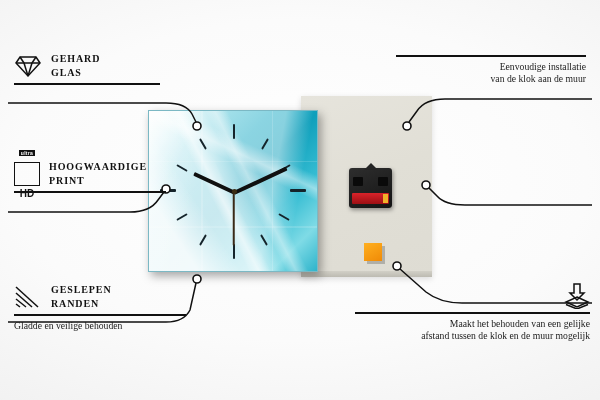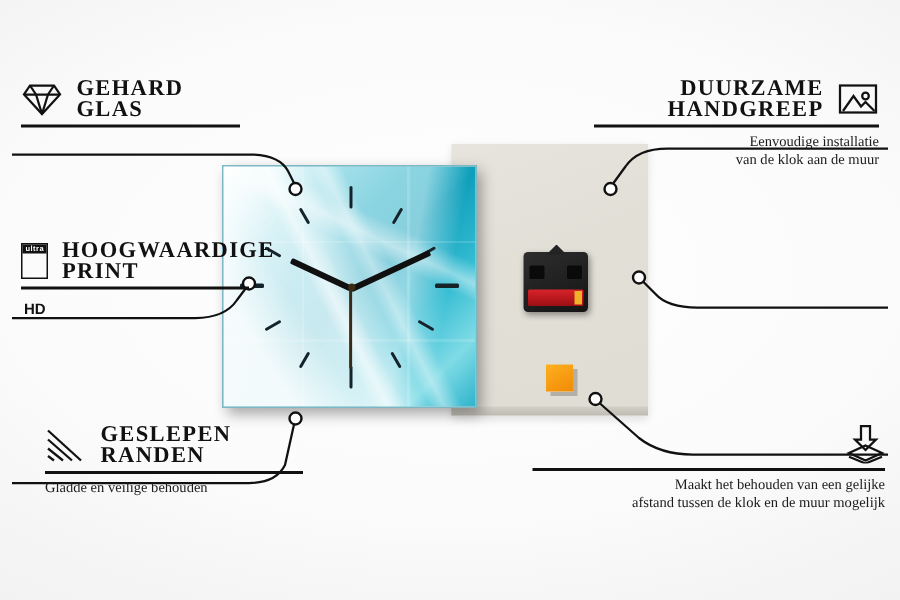--- a/index.html
+++ b/index.html
@@ -66,32 +66,32 @@
   .foam {
     position:absolute; left:364px; top:243px; width:18px; height:18px;
     background:linear-gradient(150deg,#ffb020,#f08a06);
     box-shadow:3px 3px 0 rgba(120,120,115,.45);
   }
 
   
   .feat { position:absolute; }
   .feat .head { display:flex; align-items:center; gap:9px; }
   .feat .title {
-    font-weight:bold; font-size:15px; letter-spacing:.9px; color:#111;
+    font-weight:bold; font-size:10px; letter-spacing:.9px; color:#111;
     line-height:14px; text-transform:uppercase; white-space:pre-line;
   }
   .feat .rule { height:1.6px; background:#111; margin-top:3px; }
   .feat .desc { font-size:9.7px; color:#1b1b1b; line-height:12.2px; margin-top:4px; white-space:pre-line; }
   .feat.right .head { flex-direction:row; justify-content:flex-end; }
   .feat.right .title { text-align:right; }
   .feat.right .desc { text-align:right; }
   .ico { flex:0 0 auto; display:block; }
 
   .hdbox { width:26px; height:24px; border:1.6px solid #111; display:flex;
-    flex-direction:column; align-items:center; justify-content:space-between;gap:32px; }
+    flex-direction:column; align-items:center; justify-content:center;gap:32px; }
   .hdbox .u { font-family:"Liberation Sans",sans-serif; font-size:5px; font-weight:bold;
     background:#111; color:#fff; padding:0 2px; line-height:6px; letter-spacing:.3px; }
   .hdbox .h { font-family:"Liberation Sans",sans-serif; font-size:10px; font-weight:bold; line-height:11px; color:#111; }
 
   svg.ico path, svg.ico line, svg.ico polyline, svg.ico polygon, svg.ico circle, svg.ico rect {
     stroke:#111; fill:none; stroke-width:1.5;
   }
   .connectors { position:absolute; inset:0; pointer-events:none; }
 </style>
 </head>
@@ -176,45 +176,36 @@
       <div class="hdbox">
         <span class="u">ultra</span>
         <span class="h">HD</span>
       </div>
       <div class="title">HOOGWAARDIGE
 PRINT</div>
     </div>
     <div class="rule" style="width:152px;"></div>
   </div>
 
-  <div class="feat left" style="left:30px;top:283px;width:172px;">
+  <div class="feat left" style="left:14px;top:283px;width:172px;">
     <div class="head">
       <svg class="ico" width="28" height="24" viewBox="0 0 28 24">
         <line x1="2" y1="2" x2="24" y2="22"></line>
         <line x1="2" y1="8" x2="18" y2="22"></line>
         <line x1="2" y1="14" x2="12" y2="22"></line>
         <line x1="2" y1="19" x2="6" y2="22"></line>
       </svg>
       <div class="title">GESLEPEN
 RANDEN</div>
     </div>
     <div class="rule" style="width:172px;"></div>
     <div class="desc">Gladde en veilige behouden</div>
   </div>
 
   <div class="feat right" style="right:14px;top:52px;width:190px;">
-    <div class="head">
-      <div class="title">DUURZAME
-HANDGREEP</div>
-      <svg class="ico" width="28" height="24" viewBox="0 0 28 24">
-        <rect x="2" y="3" width="24" height="18"></rect>
-        <circle cx="19" cy="10" r="2.2"></circle>
-        <polyline points="4,20 11,10 16,17 19,14 25,20"></polyline>
-      </svg>
-    </div>
     <div class="rule" style="width:190px;margin-left:auto;"></div>
     <div class="desc">Eenvoudige installatie
 van de klok aan de muur</div>
   </div>
 
 
   <div class="feat right" style="right:10px;top:283px;width:235px;">
     <div class="head">
       <svg class="ico" width="26" height="26" viewBox="0 0 26 26">
         <path d="M10,1 L16,1 L16,10 L20,10 L13,17 L6,10 L10,10 Z" fill="#111" stroke="#111" stroke-width="1.2"></path>

